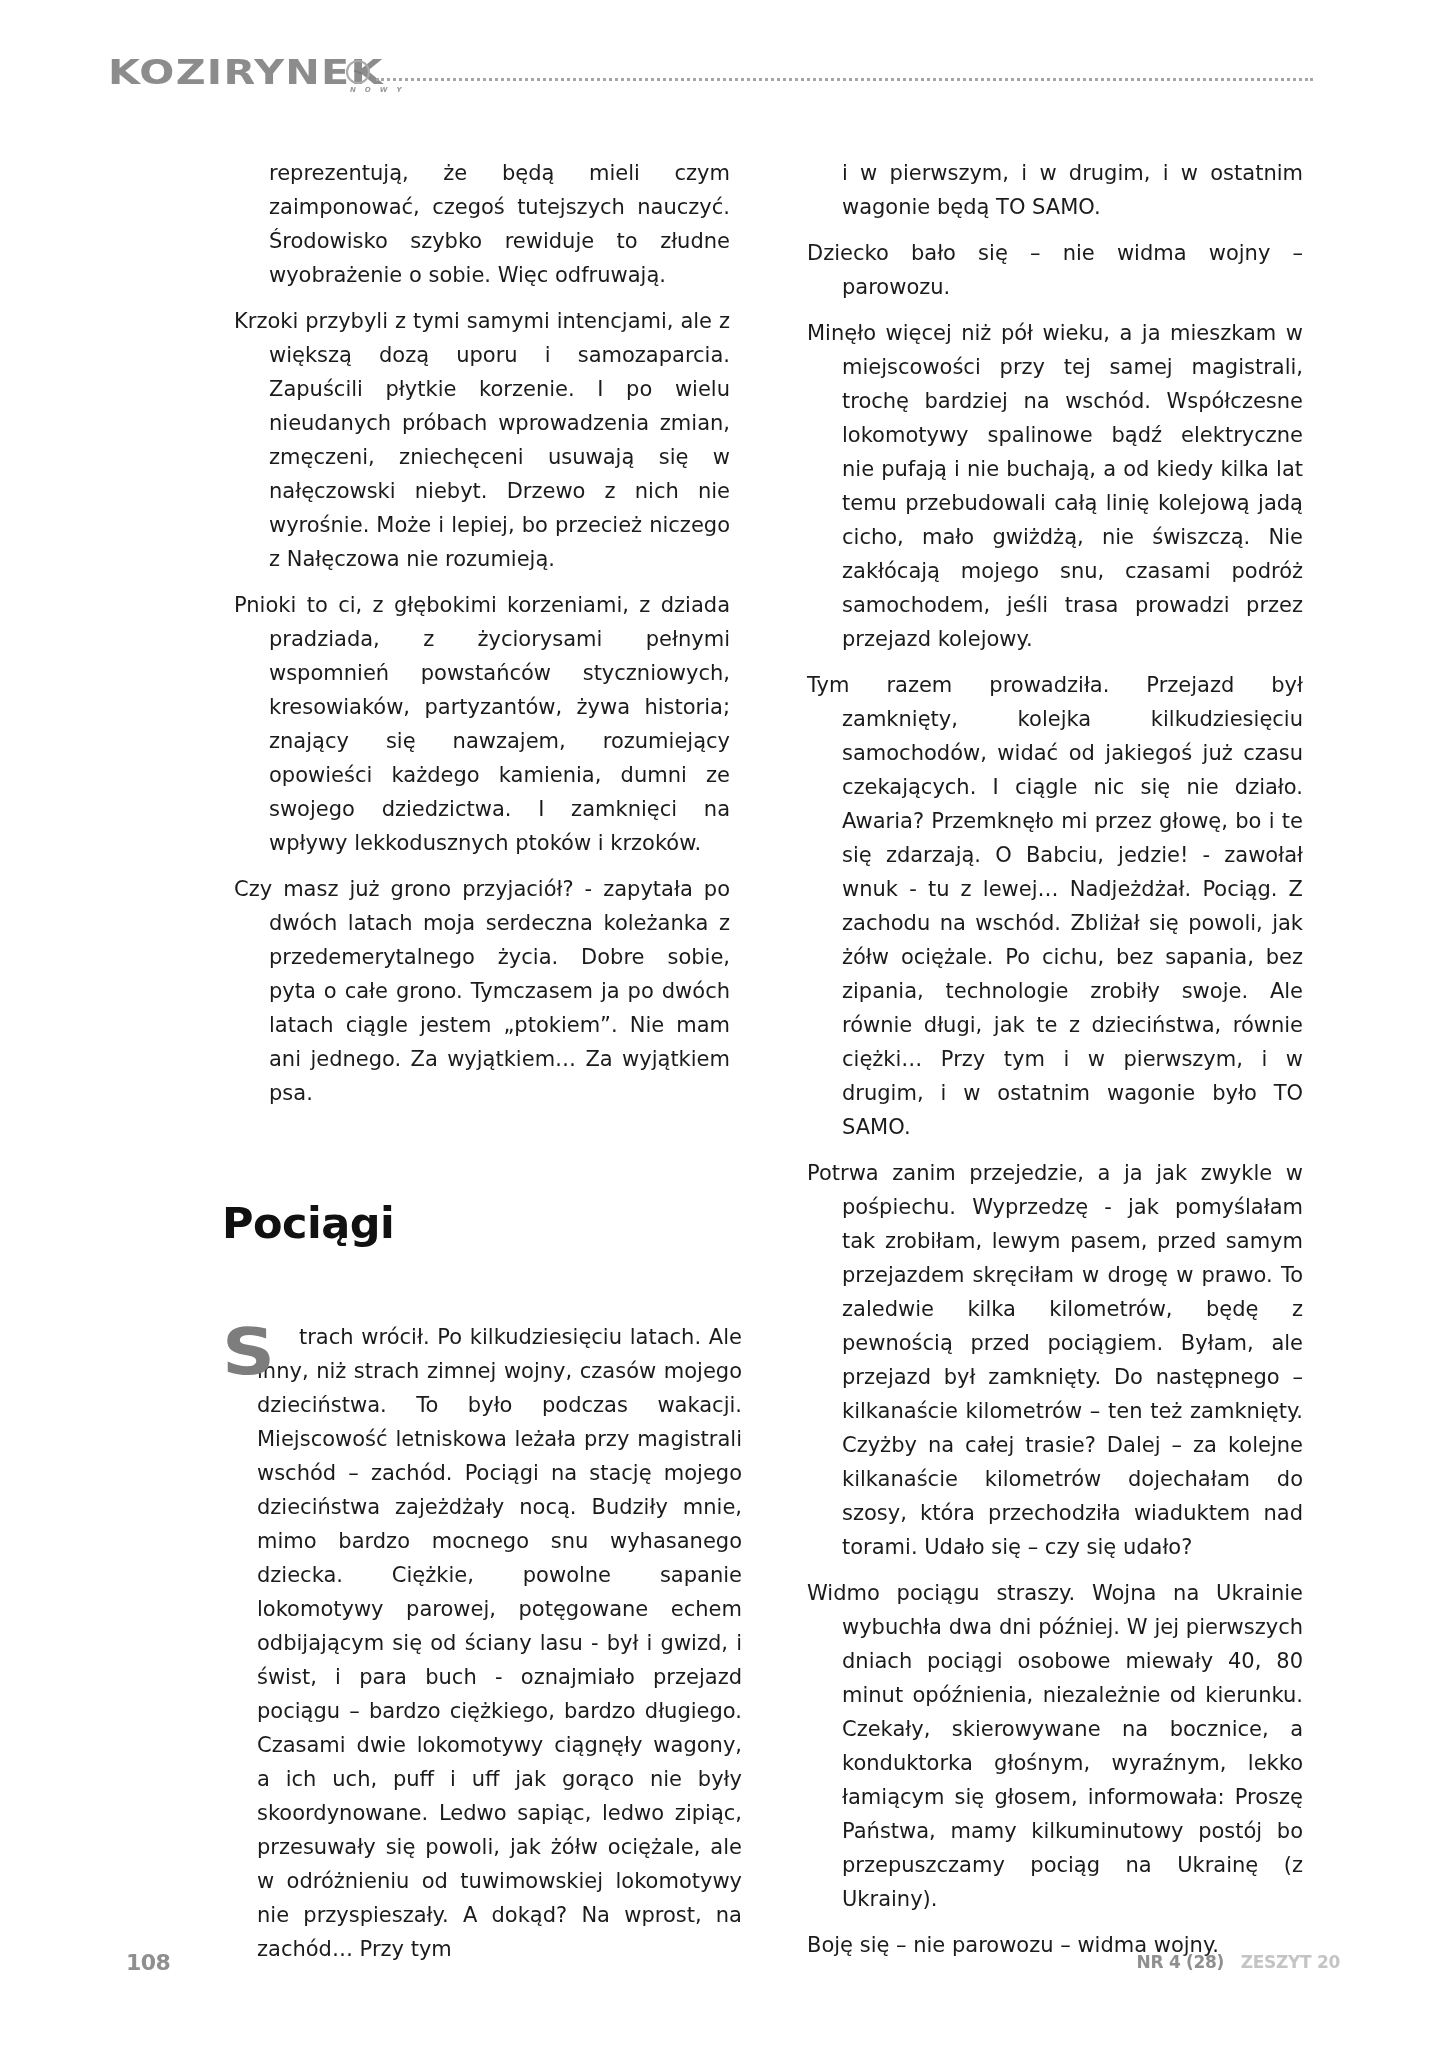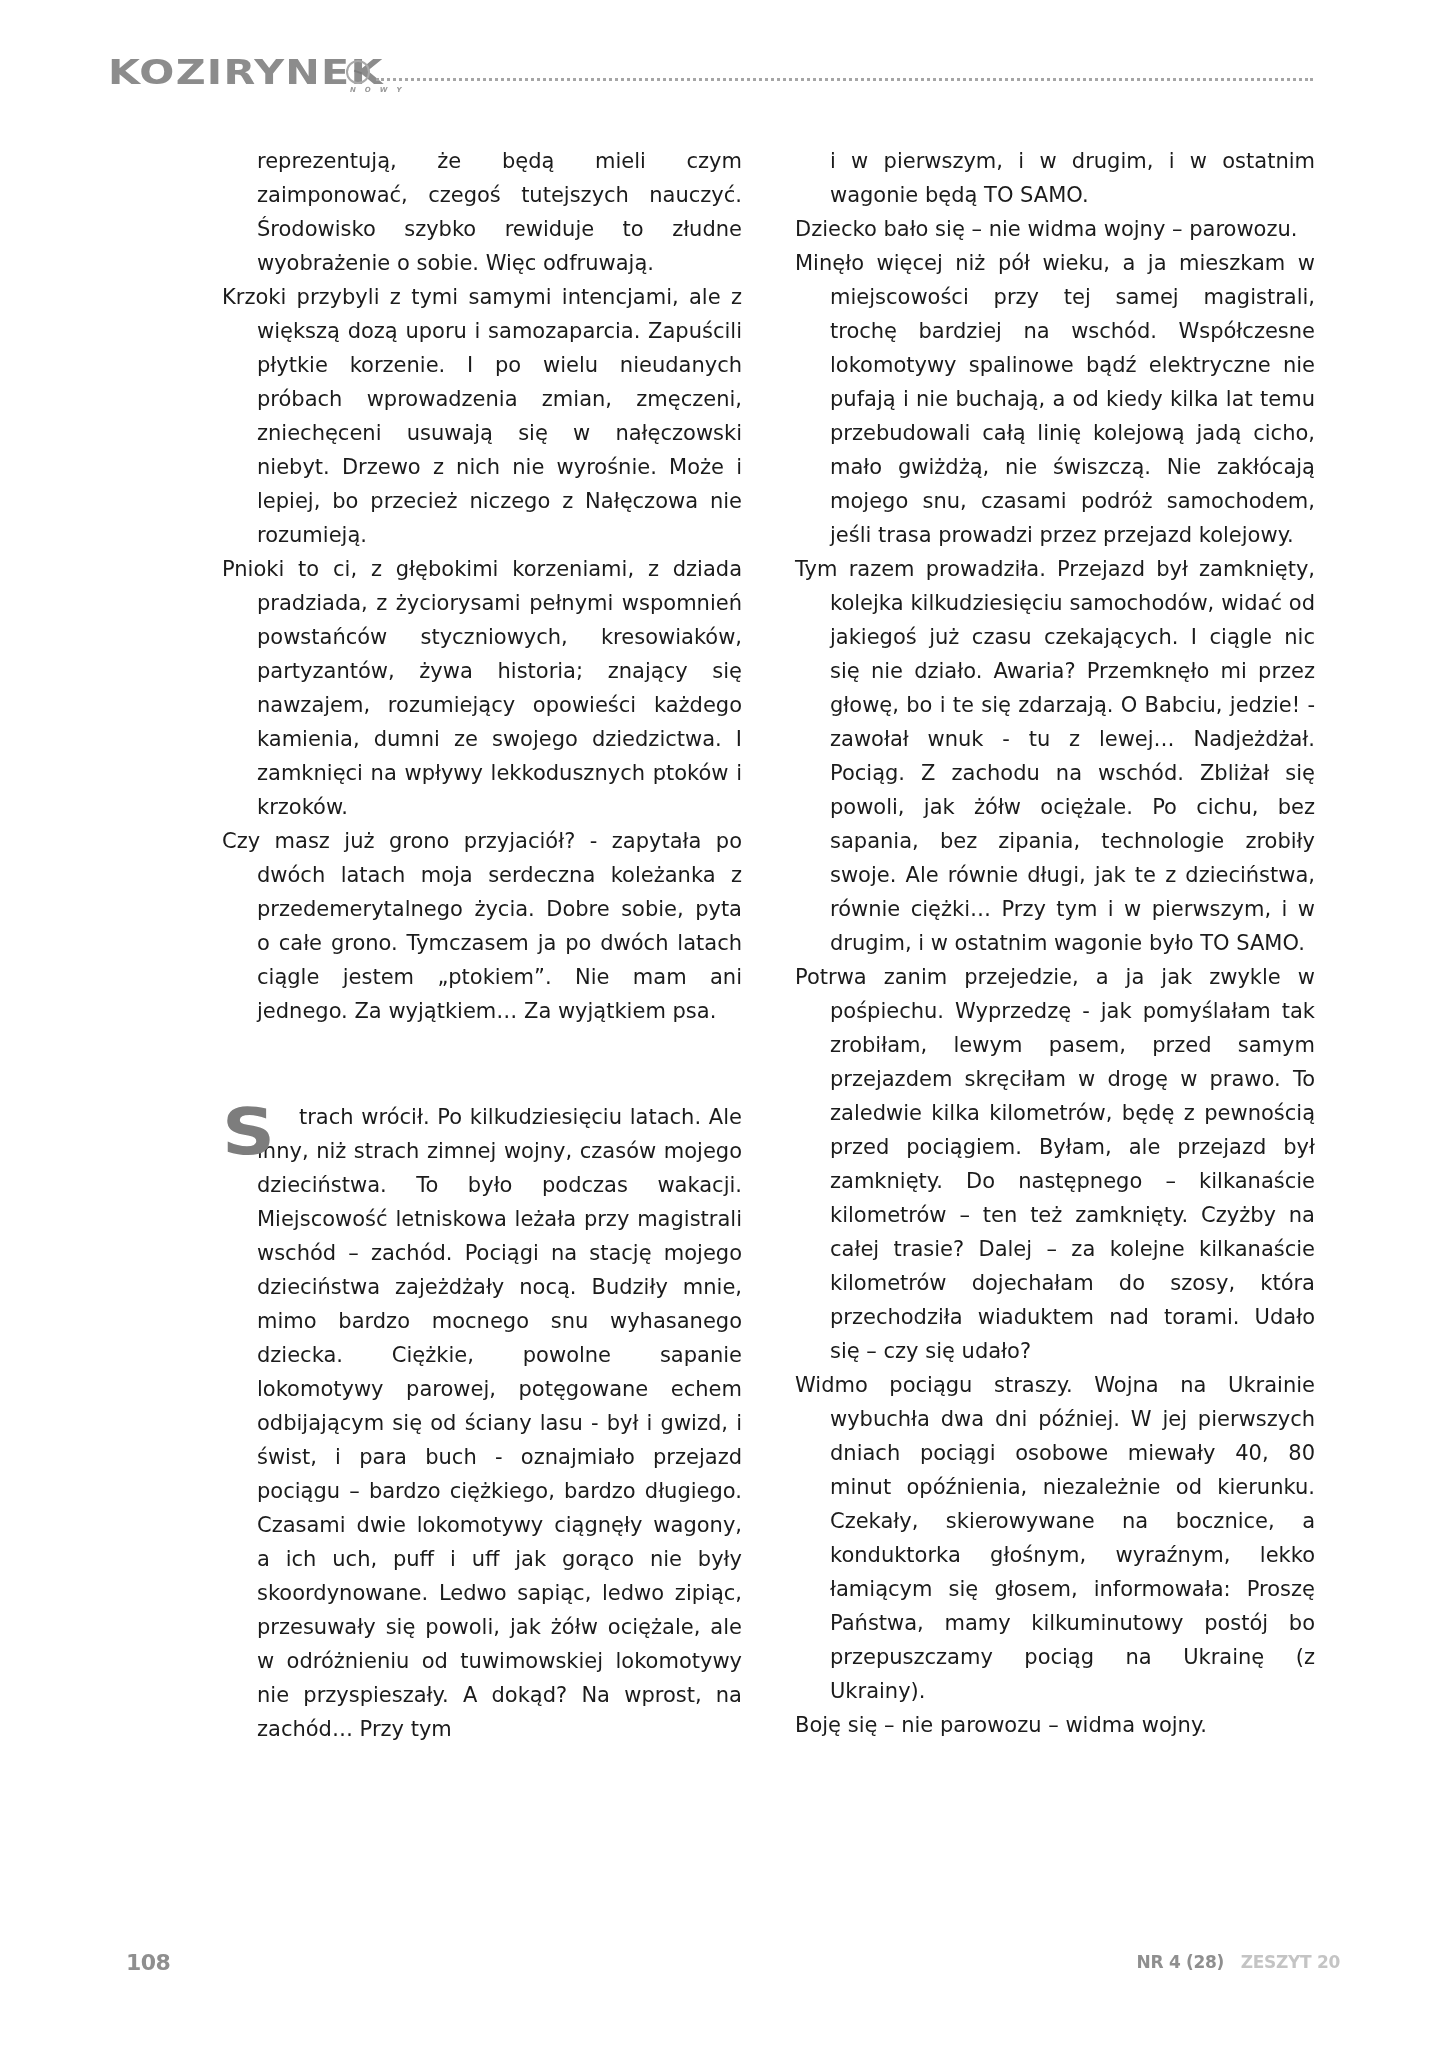--- a/index.html
+++ b/index.html
@@ -17,21 +17,21 @@
                         background: #7a7a7a; transform: rotate(20deg); }
   .logo-sub { position: absolute; left: 242px; top: 30px; font-size: 7px; letter-spacing: 9px;
               color: #9a9a9a; font-weight: bold; font-style: italic; }
   .dotted-rule { position: absolute; left: 268px; top: 22px; right: 0; border-top: 3px dotted #a6a6a6; }
 
   
   .col { position: absolute; top: 144px; width: 520px; font-family: "DejaVu Sans", sans-serif;
          font-size: 21px; line-height: 34px; color: #1b1b1b; }
   .col-left { left: 222px; }
   .col-right { left: 795px; }
-  .para { margin: 0; padding-left: 35px; text-indent: -35px; text-align: justify; }
+  .para { margin: 12px; padding-left: 35px; text-indent: -35px; text-align: justify; }
   .para.cont { padding-left: 35px; text-indent: 0; }
 
   .section-title { font-family: "DejaVu Sans", sans-serif; font-weight: bold; font-size: 43px;
                    line-height: 50px; margin: 88px 0 0 0; color: #111; letter-spacing: -0.5px; }
 
   .dropcap-para { position: relative; margin-top: 72px; padding-left: 35px; text-align: justify; }
   .dropcap { position: absolute; left: 0; top: 4px; width: 50px; height: 56px; }
   .dropcap-letter { font-family: "DejaVu Sans", sans-serif; font-weight: bold; font-size: 64px;
                     line-height: 56px; color: #7d7d7d; display: block; transform: scaleX(1.15);
                     transform-origin: left top; }
@@ -54,20 +54,21 @@
   <div class="logo-sub">NOWY</div>
   <div class="dotted-rule"></div>
 </div>
 
 <div class="col col-left">
   <p class="para cont">reprezentują, że będą mieli czym zaimponować, czegoś tutejszych nauczyć. Środowisko szybko rewiduje to złudne wyobrażenie o sobie. Więc odfruwają.</p>
   <p class="para">Krzoki przybyli z tymi samymi intencjami, ale z większą dozą uporu i samozaparcia. Zapuścili płytkie korzenie. I po wielu nieudanych próbach wprowadzenia zmian, zmęczeni, zniechęceni usuwają się w nałęczowski niebyt. Drzewo z nich nie wyrośnie. Może i lepiej, bo przecież niczego z Nałęczowa nie rozumieją.</p>
   <p class="para">Pnioki to ci, z głębokimi korzeniami, z dziada pradziada, z życiorysami pełnymi wspomnień powstańców styczniowych, kresowiaków, partyzantów, żywa historia; znający się nawzajem, rozumiejący opowieści każdego kamienia, dumni ze swojego dziedzictwa. I zamknięci na wpływy lekkodusznych ptoków i krzoków.</p>
   <p class="para">Czy masz już grono przyjaciół? - zapytała po dwóch latach moja serdeczna koleżanka z przedemerytalnego życia. Dobre sobie, pyta o całe grono. Tymczasem ja po dwóch latach ciągle jestem „ptokiem”. Nie mam ani jednego. Za wyjątkiem… Za wyjątkiem psa.</p>
 
+  <h2 class="section-title">Pociągi</h2>
 
   <div class="dropcap-para">
     <div class="dropcap">
       <span class="dropcap-letter">S</span>
     </div>
     <span class="dropcap-first">trach wrócił. Po kilkudziesięciu latach. Ale inny, niż strach zimnej wojny, czasów mojego dzieciństwa. To było podczas wakacji. Miejscowość letniskowa leżała przy magistrali wschód – zachód. Pociągi na stację mojego dzieciństwa zajeżdżały nocą. Budziły mnie, mimo bardzo mocnego snu wyhasanego dziecka. Ciężkie, powolne sapanie lokomotywy parowej, potęgowane echem odbijającym się od ściany lasu - był i gwizd, i świst, i para buch - oznajmiało przejazd pociągu – bardzo ciężkiego, bardzo długiego. Czasami dwie lokomotywy ciągnęły wagony, a ich uch, puff i uff jak gorąco nie były skoordynowane. Ledwo sapiąc, ledwo zipiąc, przesuwały się powoli, jak żółw ociężale, ale w odróżnieniu od tuwimowskiej lokomotywy nie przyspieszały. A dokąd? Na wprost, na zachód… Przy tym</span>
   </div>
 </div>
 
 <div class="col col-right">

